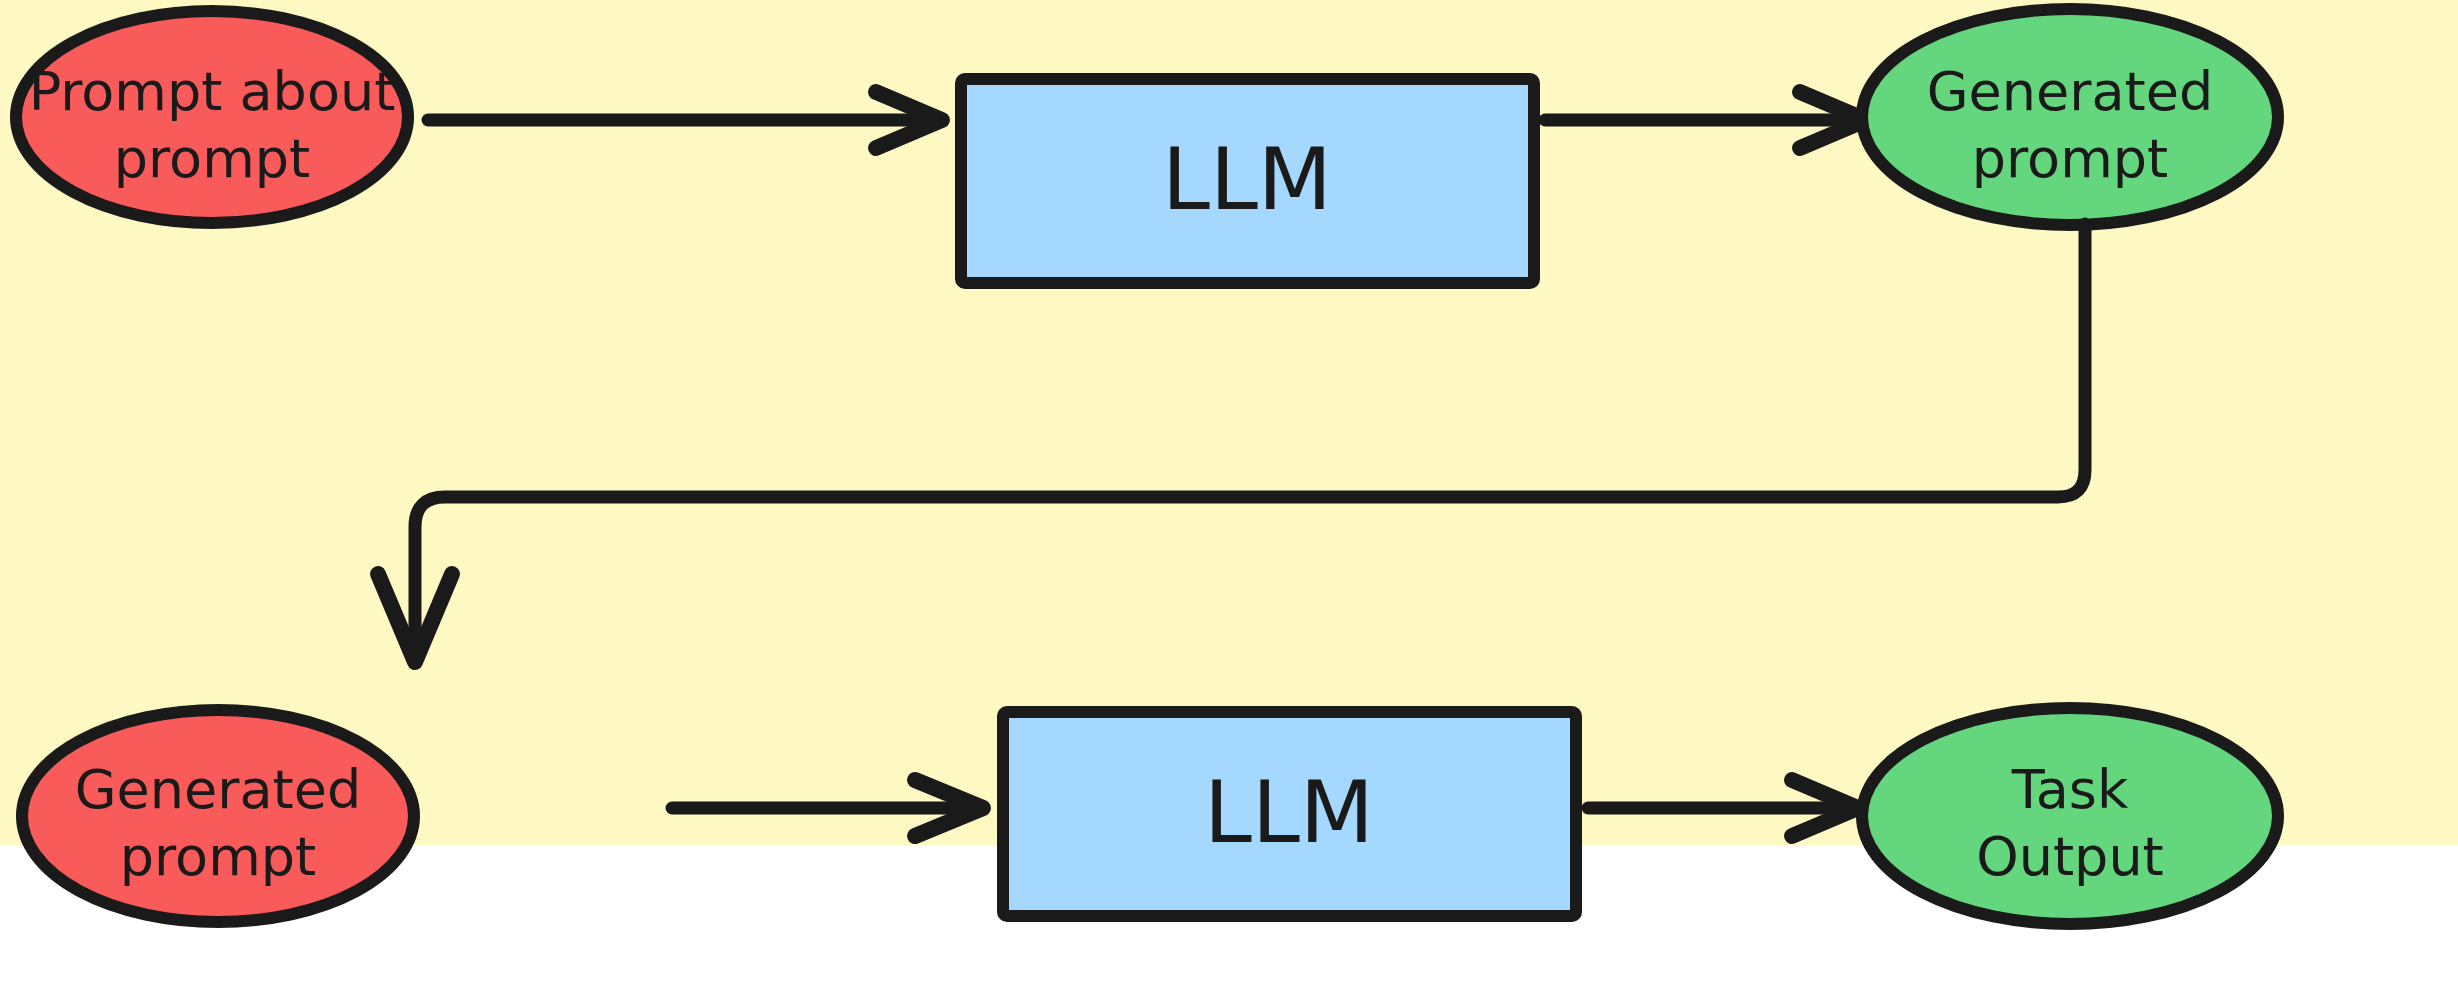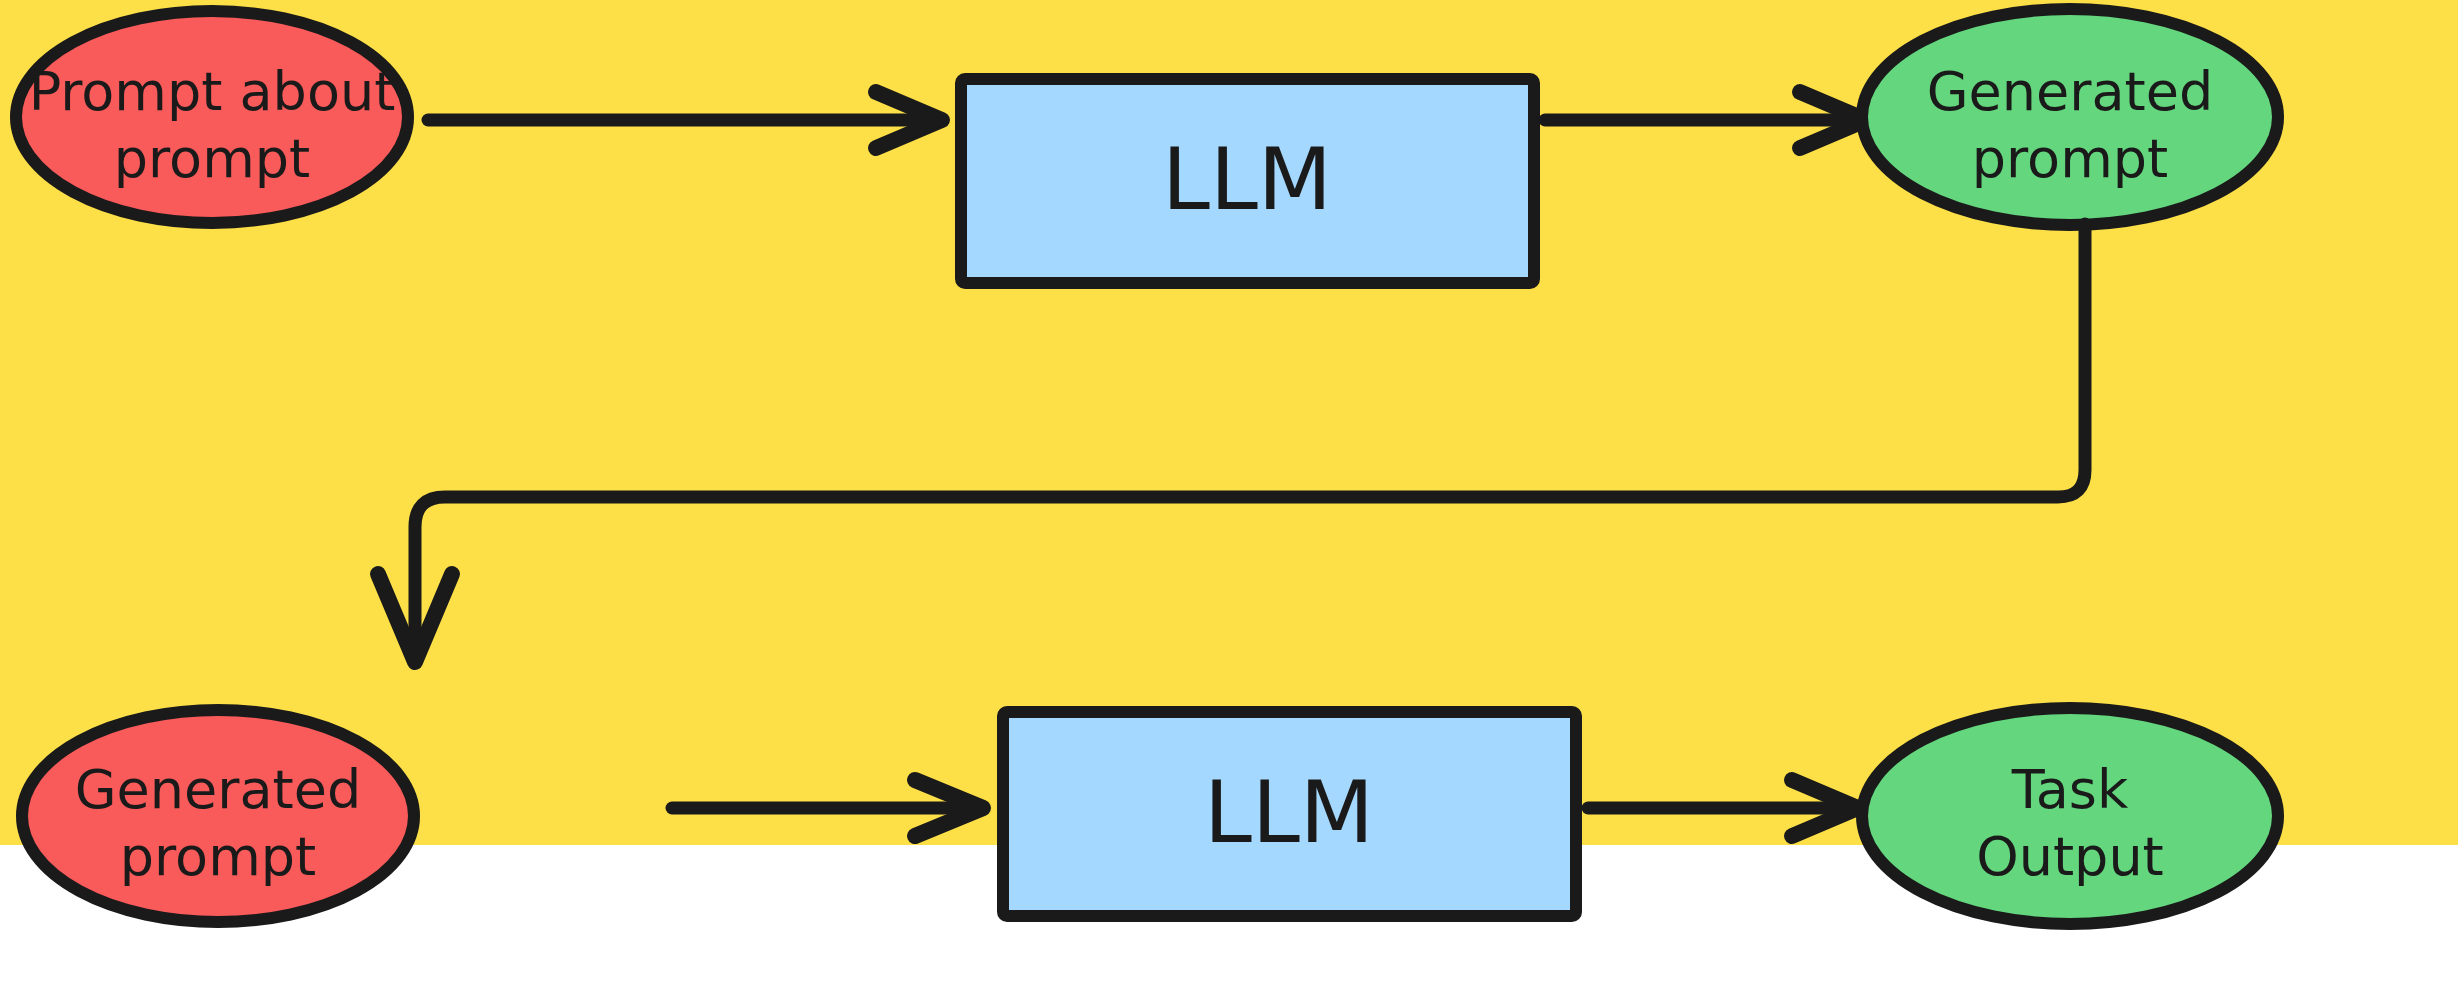--- a/index.html
+++ b/index.html
@@ -10,21 +10,21 @@
   body {
     width: 2458px;
     height: 991px;
     overflow: hidden;
     font-family: "DejaVu Sans", sans-serif;
   }
   #diagram-root {
     position: relative;
     width: 2458px;
     height: 845px;
-    background: #fde047;
+    background: #fef9c3;
   }
   svg.flow {
     display: block;
     width: 2458px;
     height: 991px;
   }
   .node-shape {
     stroke: #1a1a1a;
     stroke-width: 12;
   }

